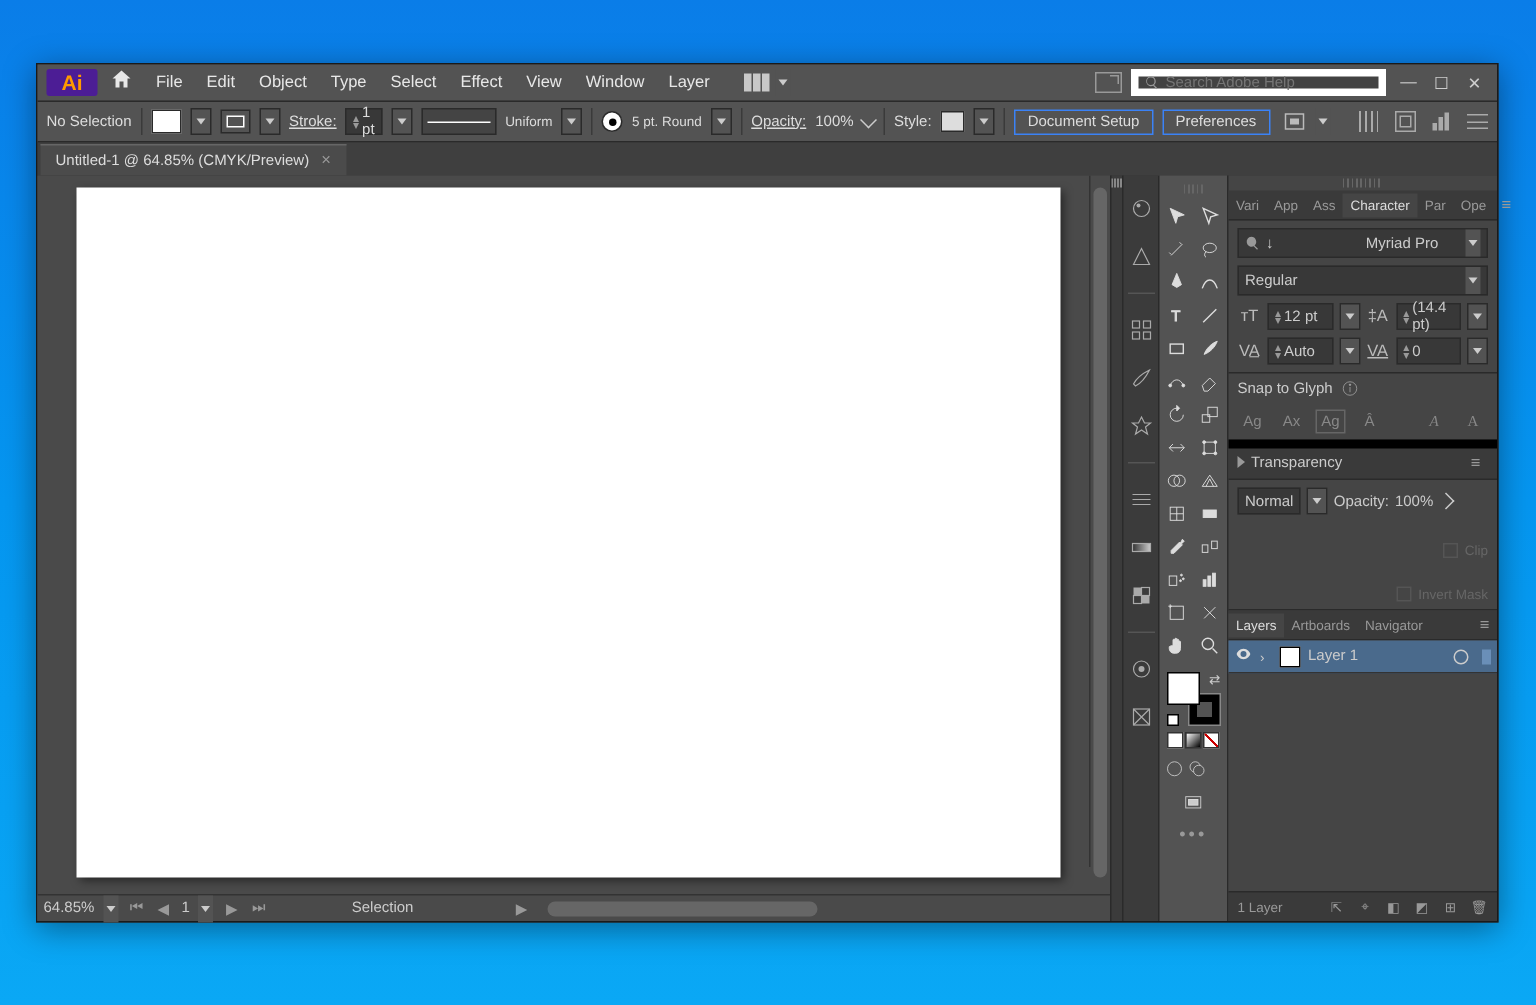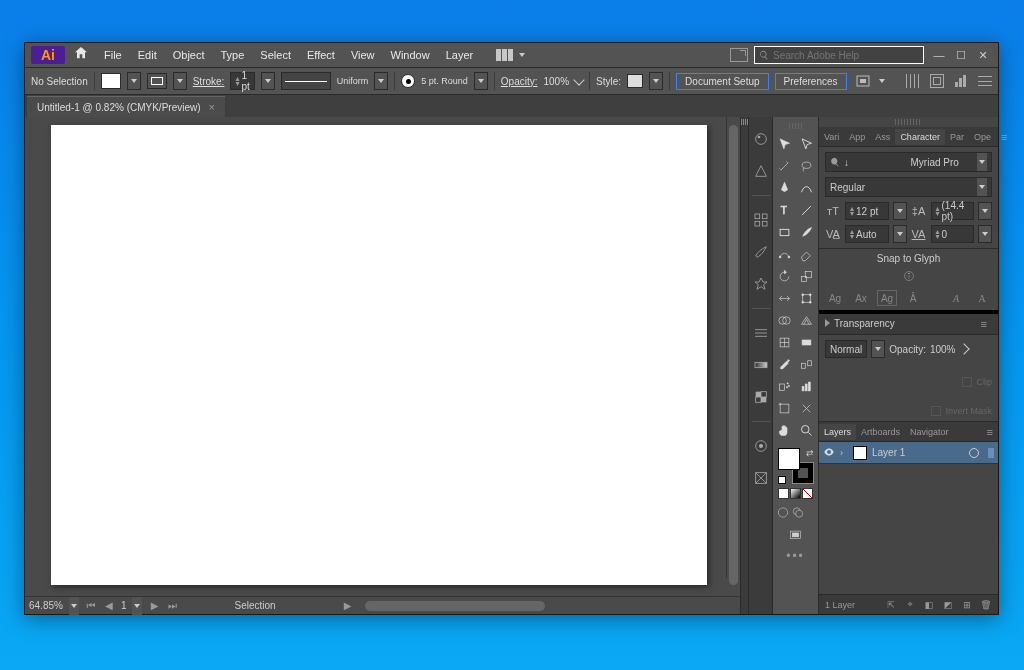--- a/index.html
+++ b/index.html
@@ -9,21 +9,21 @@
 .ai-logo { width:34px; height:18px; background:#4c1d95; color:#ff9a00; font-size:14px; font-weight:bold; display:flex; align-items:center; justify-content:center; border-radius:2px; }
 .home-icon svg { width:16px; height:16px; fill:#e8e8e8; }
 .menu-bar { display:flex; gap:2px; }
 .menu-item { color:#e8e8e8; font-size:11px; padding:3px 7px; cursor:pointer; }
 .layout-icon { display:flex; align-items:center; gap:3px; margin-left:8px; }
 .layout-glyph { width:18px; height:12px; display:flex; }
 .layout-glyph span { flex:1; background:#c8c8c8; margin-right:1px; }
 .titlebar-right { margin-left:auto; display:flex; align-items:center; gap:6px; }
 .share-icon { width:18px; height:14px; border:1px solid #999; position:relative; }
 .share-icon::after { content:""; position:absolute; right:1px; top:1px; width:5px; height:5px; border-top:1px solid #999; border-right:1px solid #999; }
-.search-box { background:#424242; border:1px solid #ffffff; width:170px; height:18px; display:flex; align-items:center; padding:0 4px; gap:4px; }
+.search-box { background:#424242; border:5px solid #ffffff; width:170px; height:18px; display:flex; align-items:center; padding:0 4px; gap:4px; }
 .search-box svg { width:10px; height:10px; fill:#999; }
 .search-input { background:transparent; border:none; color:#999; font-size:10px; flex:1; outline:none; }
 .win-controls { display:flex; gap:4px; }
 .win-btn { width:18px; height:14px; color:#ccc; font-size:11px; display:flex; align-items:center; justify-content:center; cursor:pointer; }
 
 .control-bar { height:28px; background:#535353; border-top:1px solid #2a2a2a; border-bottom:1px solid #2a2a2a; display:flex; align-items:center; padding:0 6px; gap:6px; font-size:10px; color:#ddd; position:relative; }
 .cb-label { color:#ddd; }
 .cb-swatch { width:20px; height:16px; border:1px solid #2a2a2a; background:#fff; }
 .cb-swatch.stroke { background:#535353; position:relative; }
 .cb-swatch.stroke::after { content:""; position:absolute; inset:3px; border:1px solid #fff; }
@@ -88,25 +88,25 @@
 .panel-menu { margin-left:auto; padding:0 5px; color:#999; font-size:11px; }
 .panel-body { padding:5px 6px; display:flex; flex-direction:column; gap:5px; }
 .font-search { display:flex; align-items:center; background:#383838; border:1px solid #2a2a2a; height:20px; padding:0 4px; gap:4px; }
 .font-search svg { width:10px; height:10px; fill:#999; }
 .font-search span { flex:1; }
 .char-row { display:flex; gap:4px; align-items:center; }
 .char-icon { width:16px; text-align:center; color:#bbb; font-size:11px; }
 .char-input { background:#383838; border:1px solid #2a2a2a; height:18px; display:flex; align-items:center; padding:0 4px; gap:2px; flex:1; }
 .char-input .stepper { font-size:8px; color:#999; line-height:5px; }
 .panel-divider { height:1px; background:#2a2a2a; }
-.snap-row { display:flex; align-items:center; gap:6px; padding:4px 6px;flex-direction:column; }
+.snap-row { display:flex; align-items:center; gap:6px; padding:4px 6px; }
 .snap-row svg { width:12px; height:12px; stroke:#aaa; fill:none; }
 .style-row { display:flex; gap:6px; padding:4px 6px; }
 .style-btn { width:20px; height:16px; color:#888; font-size:10px; display:flex; align-items:center; justify-content:center; }
-.trans-header { background:#3a3a3a; padding:4px 6px; border-top:4px solid #000000; border-bottom:1px solid #2a2a2a; display:flex; }
+.trans-header { background:#3a3a3a; padding:4px 6px; border-top:6px solid #000000; border-bottom:1px solid #2a2a2a; display:flex; }
 .trans-header::before { content:""; width:0; height:0; border-top:4px solid transparent; border-bottom:4px solid transparent; border-left:5px solid #999; margin-right:4px; margin-top:1px; }
 .trans-body { padding:5px 6px; display:flex; flex-direction:column; gap:19px; }
 .trans-row { display:flex; gap:4px; align-items:center; }
 .make-mask { background:#3d3d3d; border:1px solid #333; padding:4px 10px; color:#666; font-size:9px; margin-left:auto; }
 .mask-check { display:flex; align-items:center; gap:4px; margin-left:auto; color:#666; font-size:9px; }
 .mask-check .cb { width:10px; height:10px; border:1px solid #555; }
 .layers-panel { flex:1; display:flex; flex-direction:column; border-top:1px solid #2a2a2a; min-height:0; }
 .layers-list { flex:1; background:#454545; }
 .layer-row { display:flex; align-items:center; height:22px; background:#4a6a8c; padding:0 4px; gap:5px; border-bottom:1px solid #333; }
 .layer-eye svg { width:12px; height:12px; fill:#ddd; }
@@ -214,21 +214,21 @@
       <div class="icon-hamburger">
           <span></span>
           <span></span>
           <span></span>
         </div>
     </div>
   </div>
 
   <div class="tab-bar">
     <div class="doc-tab">
-      <span>Untitled-1 @ 0.82% (CMYK/Preview)</span>
+      <span>Untitled-1 @ 64.85% (CMYK/Preview)</span>
       <span class="close-x">×</span>
     </div>
   </div>
 
   <div class="workspace">
 
     <div class="canvas-area">
       <div class="canvas-scroll">
         <div class="artboard"></div>
         <div class="vscroll">

